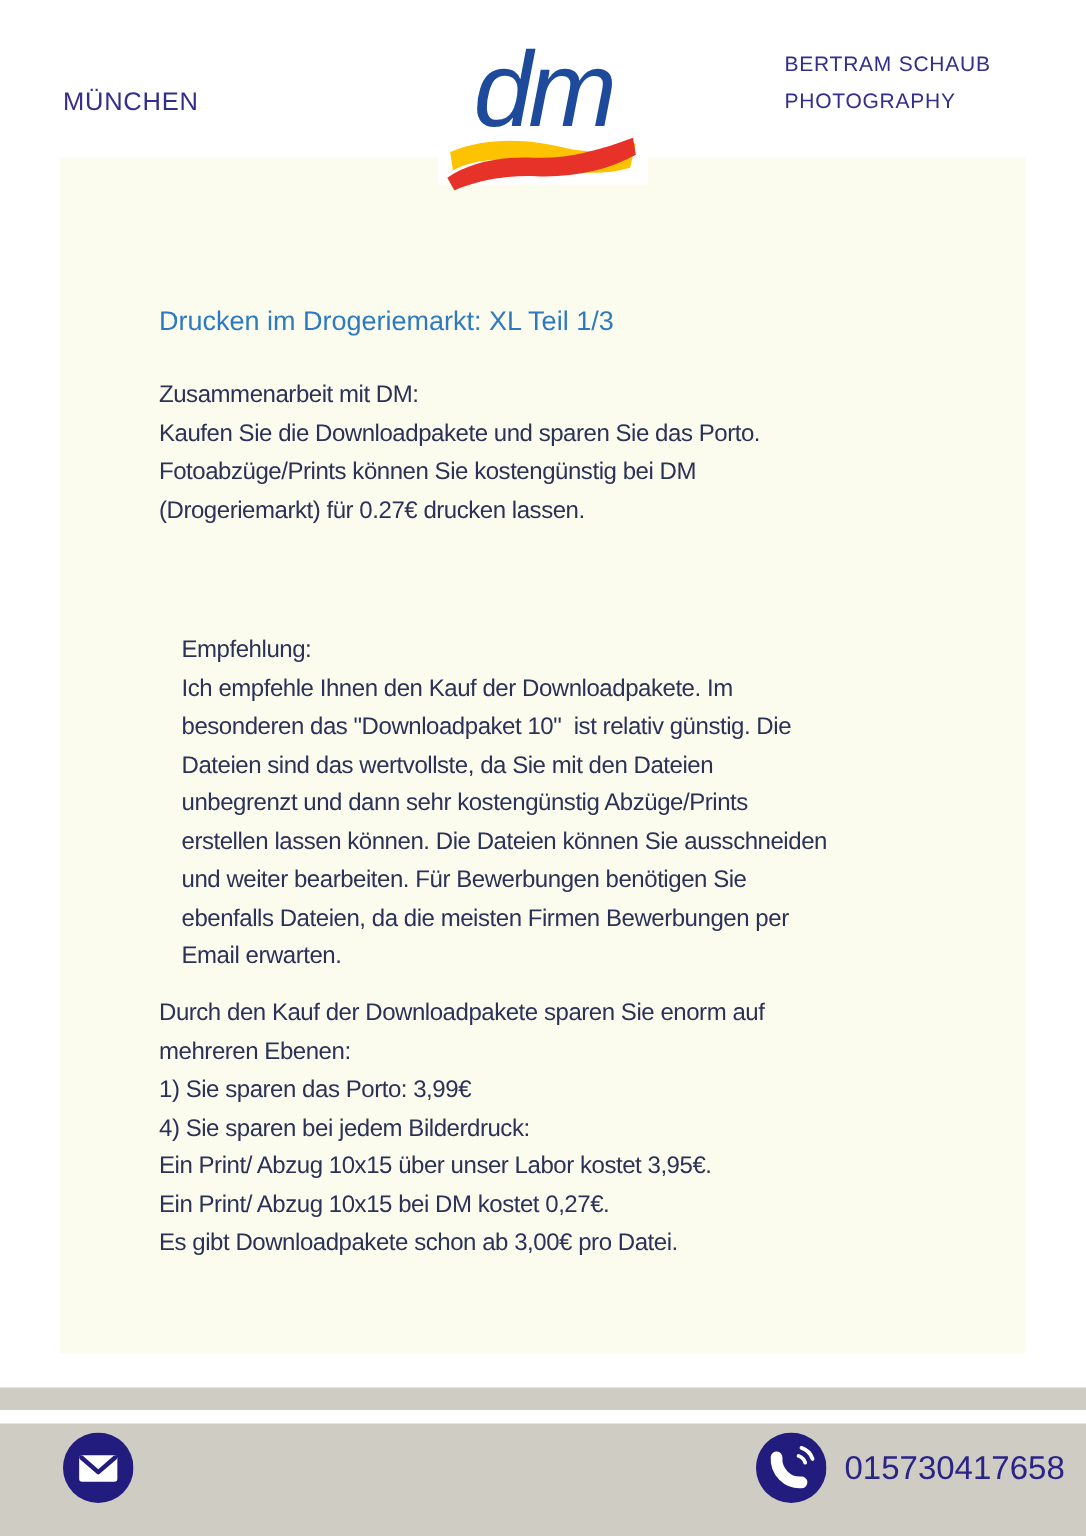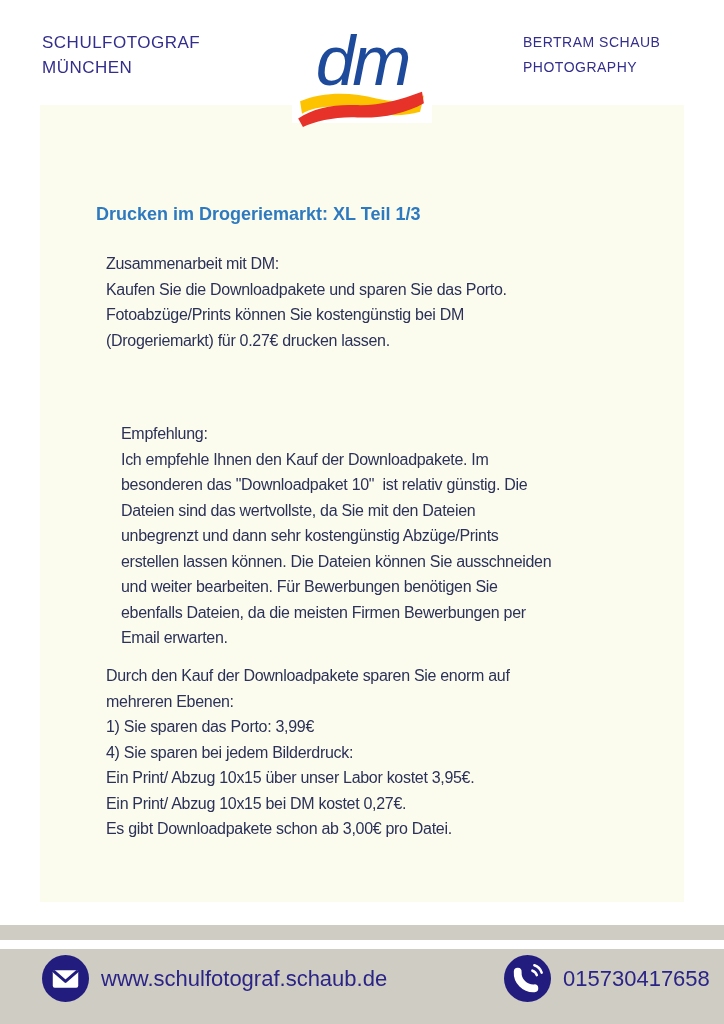--- a/index.html
+++ b/index.html
@@ -43,24 +43,23 @@
     letter-spacing:-3px;
     line-height:62px;
     margin-top:4px;
   }
   .dm-swoosh{
     display:block;
     margin:-5px auto 0 auto;
   }
   
   .doc-title{
-    position:absolute;left:96px;top:202px;
+    position:absolute;left:106px;top:202px;
     color:#2e7ac0;font-size:18px;line-height:24px;
     white-space:pre;
-    font-weight:bold;
   }
   .para{
     position:absolute;left:106px;
     color:#2b3157;font-size:16px;line-height:25.5px;letter-spacing:-0.3px;
     white-space:pre;
   }
   .para1{top:251px;}
   .para2{top:421px;margin-left:15px;}
   .para3{top:663px;}
   
@@ -85,21 +84,21 @@
     color:#2b2487;
     font-size:22px;
     white-space:nowrap;
   }
 </style>
 </head>
 <body>
 
 <div class="page">
 
-  <div class="header-left"><span>SCHULFOTOGRAF</span><br><span>MÜNCHEN</span></div>
+  <div class="header-left"><br><span>MÜNCHEN</span></div>
 
   <div class="header-right"><span>BERTRAM SCHAUB</span><br><span>PHOTOGRAPHY</span></div>
 
   <div class="sheet"></div>
 
   <div class="dm-logo">
     <span class="dm-text">dm</span>
     <svg class="dm-swoosh" width="132" height="40" viewBox="0 0 134 42">
       <path fill="#fdc301" d="M2,15 C28,4 58,6 82,12 C100,16 116,16 132,9 L128,26 C108,32 86,30 64,24 C42,18 18,20 4,28 Z"></path>
       <path fill="#e63228" d="M0,33 C16,22 38,18 60,19 C84,20 106,14 130,5 L132,17 C112,28 88,33 62,32 C40,31 18,36 5,42 Z"></path>
@@ -134,21 +133,20 @@
   <div class="stripe"></div>
 
   <div class="footer">
 
     <div class="contact contact-web">
       <svg class="icon-circle" viewBox="0 0 48 48">
         <circle cx="24" cy="24" r="24" fill="#211c7e"></circle>
         <rect x="11" y="15.5" width="26" height="18" rx="2" fill="#ffffff"></rect>
         <path d="M12.5,17 L24,27 L35.5,17" stroke="#211c7e" stroke-width="3" fill="none" stroke-linecap="round" stroke-linejoin="round"></path>
       </svg>
-      <span class="contact-text">www.schulfotograf.schaub.de</span>
     </div>
 
     <div class="contact contact-phone">
       <svg class="icon-circle" viewBox="0 0 48 48">
         <circle cx="24" cy="24" r="24" fill="#211c7e"></circle>
         <path d="M14,17 a16,16 0 0 0 17,17" stroke="#ffffff" stroke-width="8" fill="none" stroke-linecap="round"></path>
         <path d="M29,16 a7,7 0 0 1 4.5,4.5" stroke="#ffffff" stroke-width="2.6" fill="none" stroke-linecap="round"></path>
         <path d="M31,10.5 a12,12 0 0 1 7.5,7.5" stroke="#ffffff" stroke-width="2.6" fill="none" stroke-linecap="round"></path>
       </svg>
       <span class="contact-text">015730417658</span>

